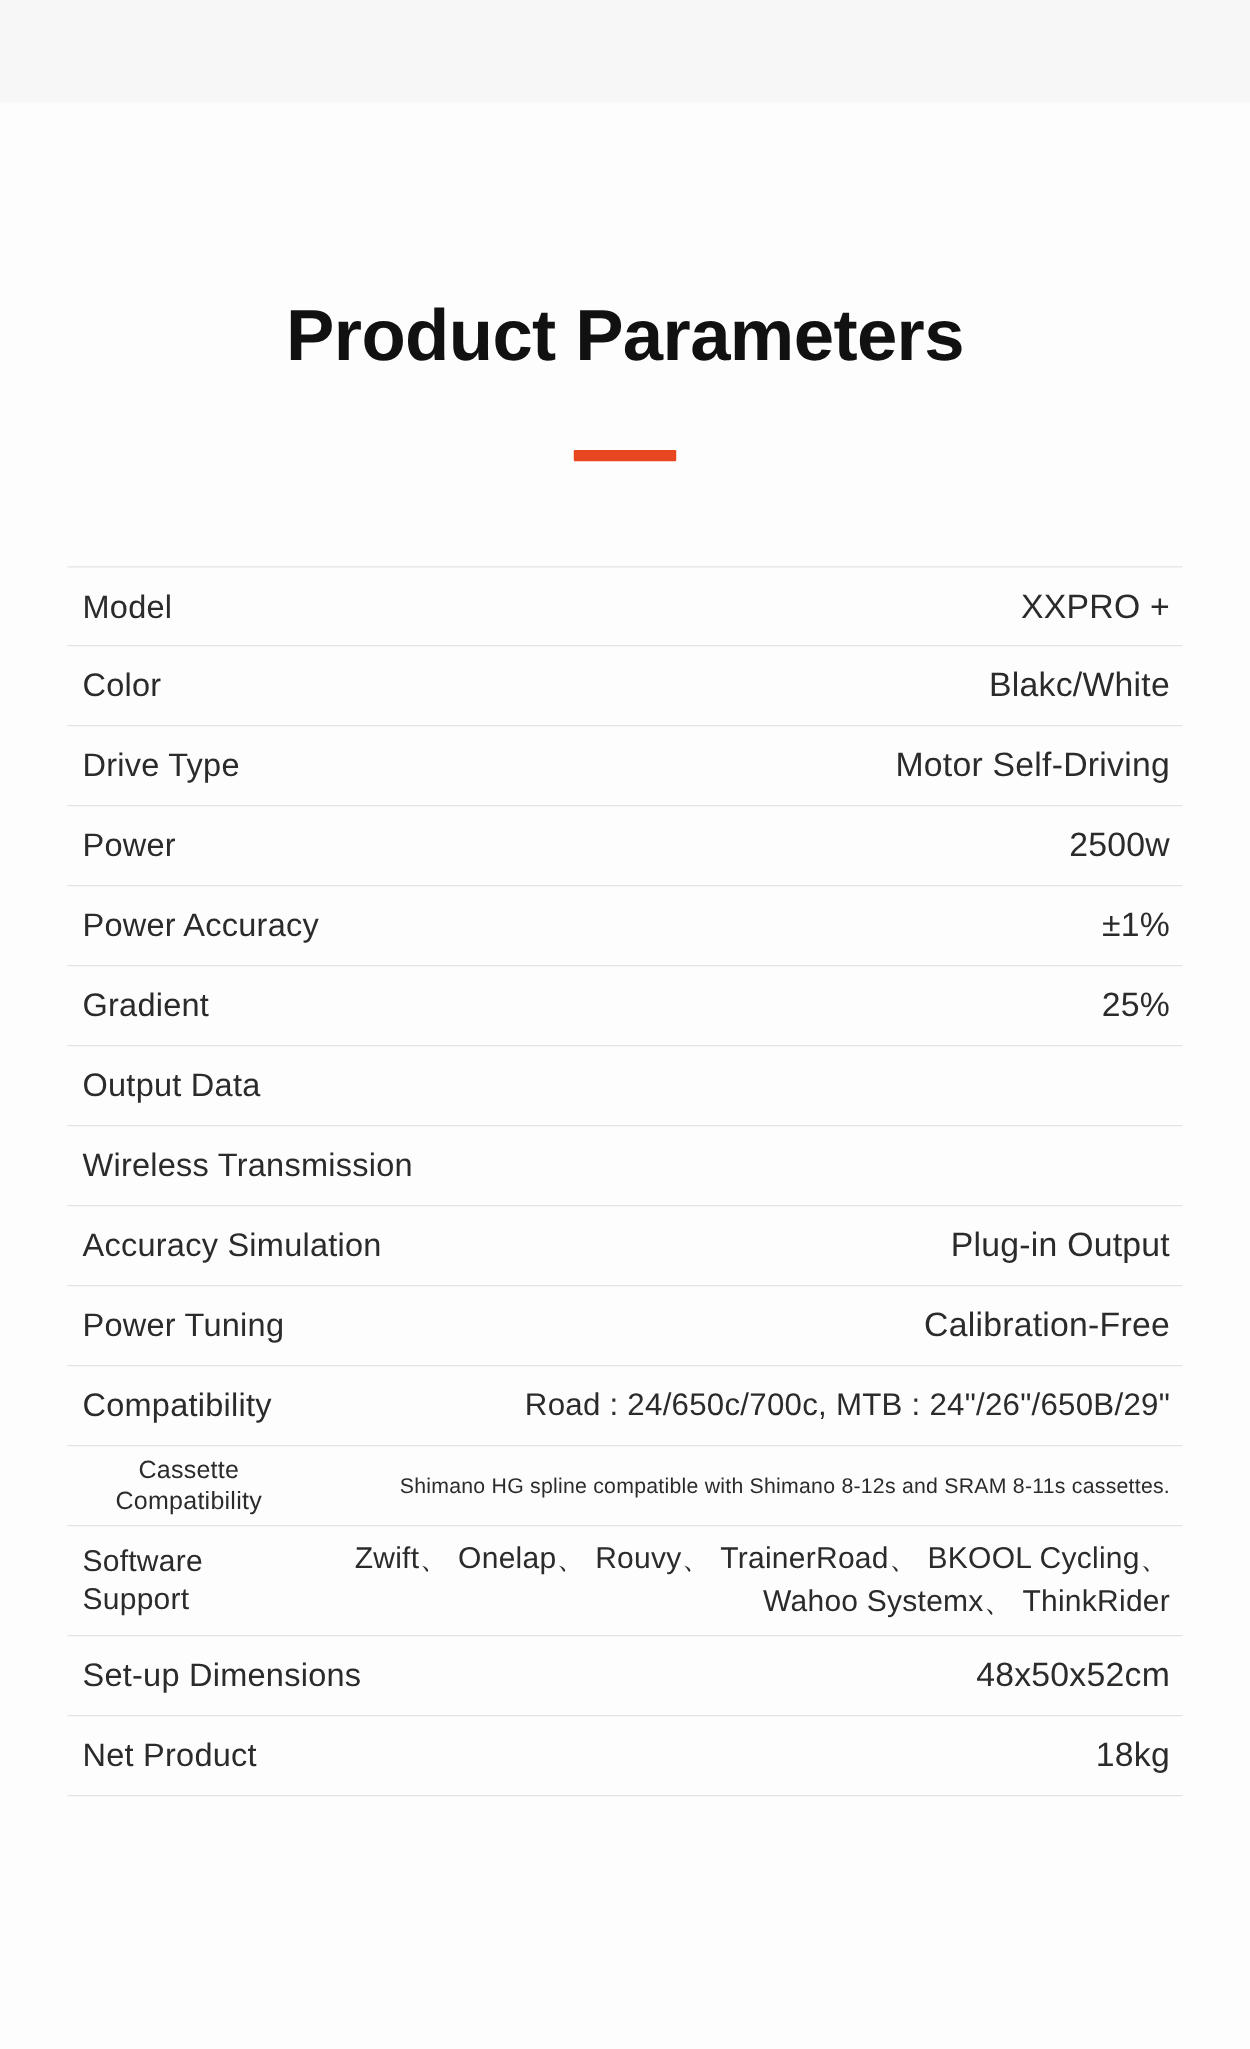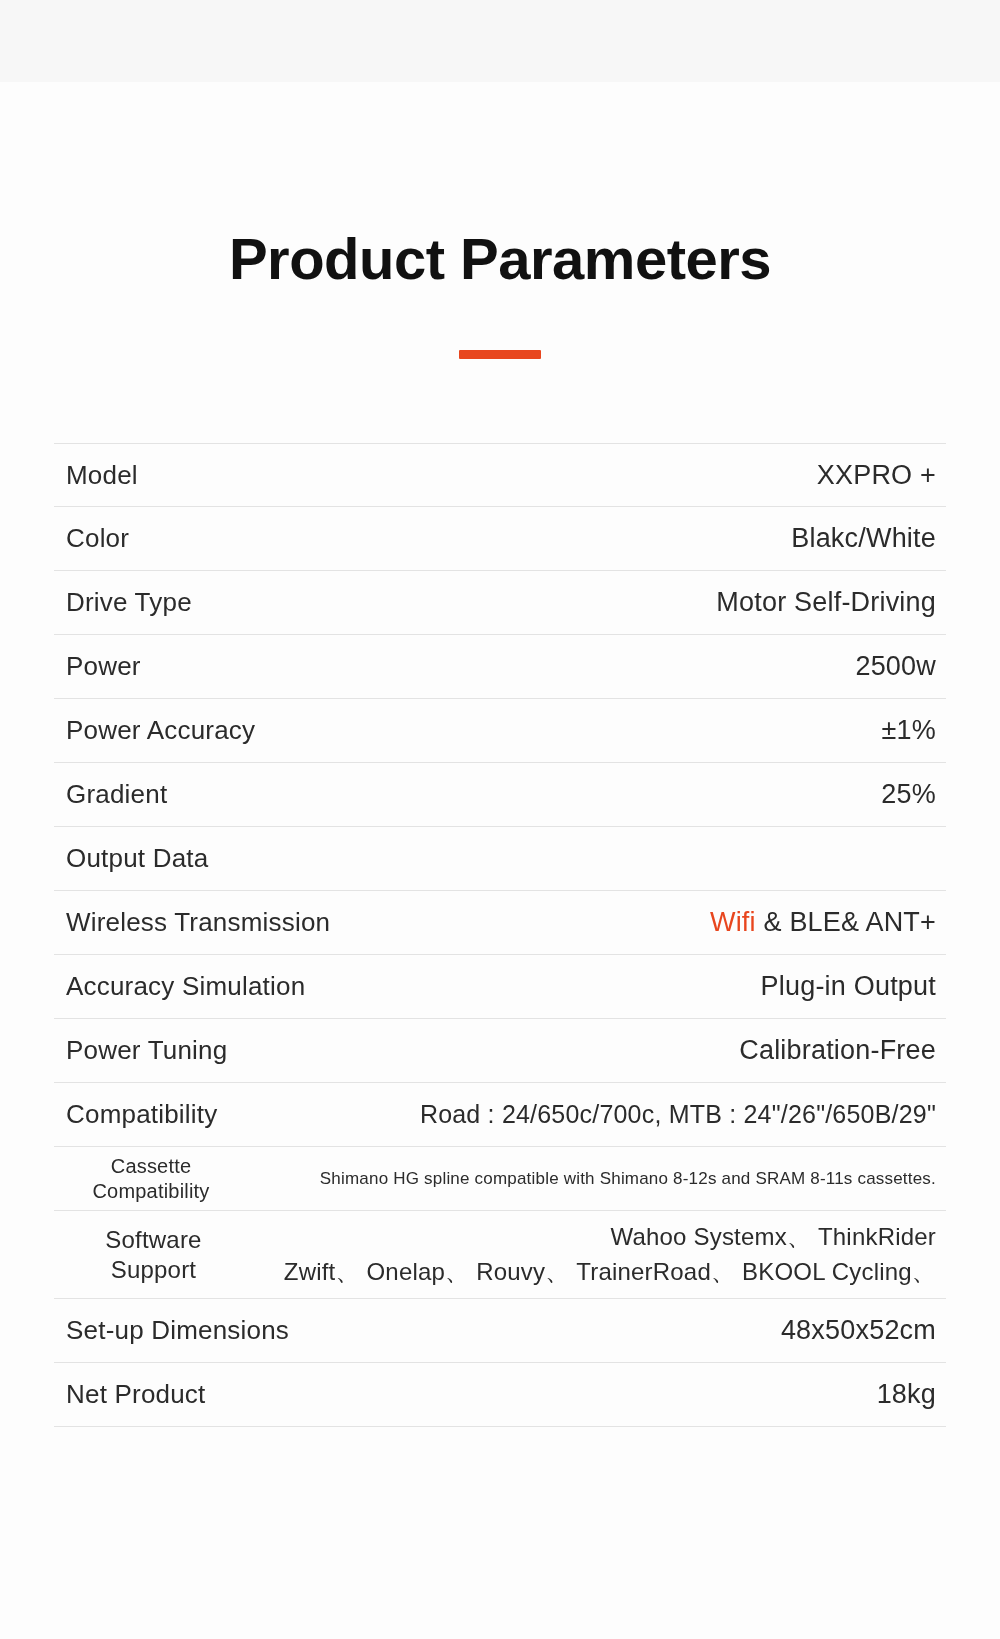--- a/index.html
+++ b/index.html
@@ -43,21 +43,21 @@
   .title-wrap {
     text-align: center;
     padding-top: 140px;
   }
   .title {
     font-size: 58px;
     font-weight: 700;
     letter-spacing: -0.5px;
     color: #111111;
     line-height: 1;
-    margin: 8px;
+    margin: 18px;
   }
   .title-rule {
     width: 82px;
     height: 9px;
     background: #e8461e;
     margin: 62px auto 0 auto;
     border-radius: 1px;
   }
 
   .table {
@@ -106,21 +106,20 @@
     text-align: right;
   }
 
   .row.software {
     min-height: 88px;
     align-items: center;
   }
   .row.software .label {
     font-size: 24px;
     line-height: 1.25;
-    text-align: center;
     width: 175px;
     white-space: normal;
   }
   .row.software .value {
     font-size: 24px;
     flex: 1;
     text-align: right;
     line-height: 1.45;
   }
 
@@ -179,21 +178,20 @@
         <span class="label">Gradient</span>
         <span class="value">25%</span>
       </div>
 
       <div class="row">
         <span class="label">Output Data</span>
       </div>
 
       <div class="row">
         <span class="label">Wireless Transmission</span>
-        <span class="value"><span class="hl">Wifi</span><span> &amp; BLE&amp; ANT+</span></span>
       </div>
 
       <div class="row">
         <span class="label">Accuracy Simulation</span>
         <span class="value">Plug-in Output</span>
       </div>
 
       <div class="row">
         <span class="label">Power Tuning</span>
         <span class="value">Calibration-Free</span>
@@ -205,22 +203,22 @@
       </div>
 
       <div class="row small">
         <span class="label">Cassette Compatibility</span>
         <span class="value">Shimano HG spline compatible with Shimano 8-12s and SRAM 8-11s cassettes.</span>
       </div>
 
       <div class="row software">
         <span class="label">Software Support</span>
         <span class="value">
+          <span class="value-line">Zwift、 Onelap、 Rouvy、 TrainerRoad、 BKOOL Cycling、</span>
           <span class="value-line">Wahoo Systemx、 ThinkRider</span>
-          <span class="value-line">Zwift、 Onelap、 Rouvy、 TrainerRoad、 BKOOL Cycling、</span>
         </span>
       </div>
 
       <div class="row">
         <span class="label">Set-up Dimensions</span>
         <span class="value">48x50x52cm</span>
       </div>
 
       <div class="row">
         <span class="label">Net Product</span>

